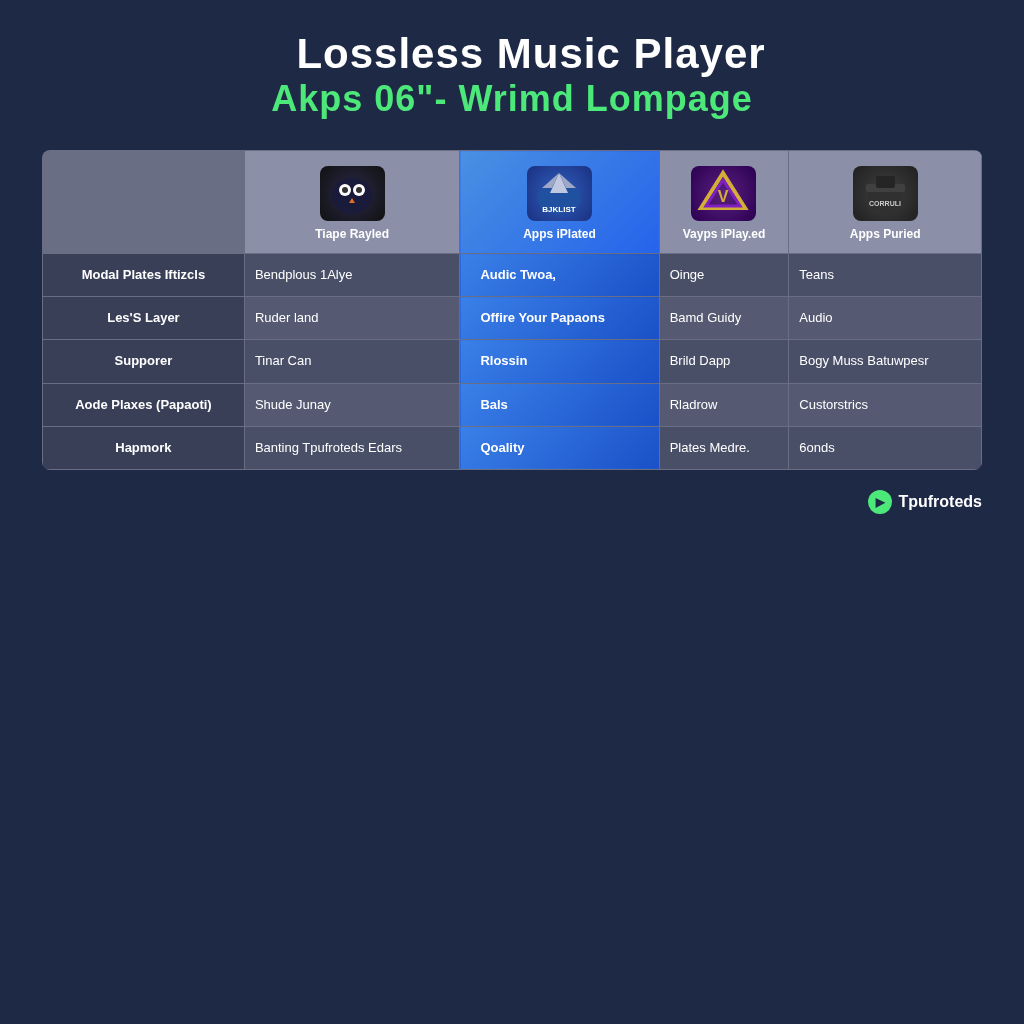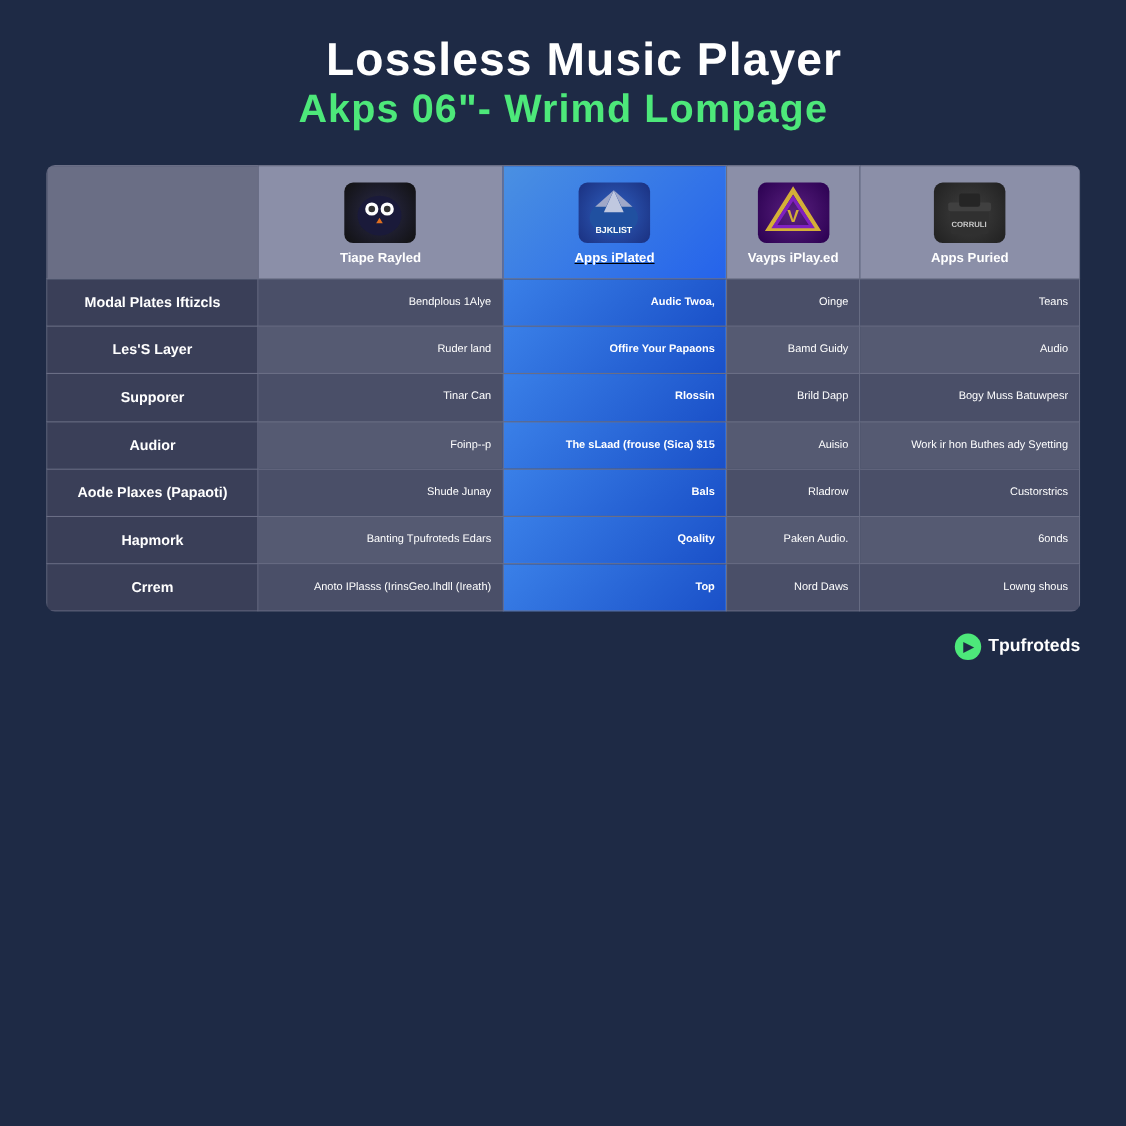--- a/index.html
+++ b/index.html
@@ -45,21 +45,20 @@
       padding: 12px 8px;
       text-align: center;
       border: 1px solid #6a6e85;
       vertical-align: middle;
     }
     .logo-row td:first-child {
       background-color: #6a6e85;
     }
     .logo-row td.highlighted {
       background: linear-gradient(135deg, #4a90e2, #2563eb);
-      text-decoration: underline;
     }
     .logo-img {
       width: 70px;
       height: 60px;
       margin: 0 auto 4px;
       display: flex;
       align-items: center;
       justify-content: center;
     }
     .logo-placeholder {
@@ -89,22 +88,22 @@
     }
     tbody tr:nth-child(odd) td {
       background-color: #4a4f68;
     }
     tbody tr:nth-child(even) td {
       background-color: #555a72;
     }
     tbody td {
       padding: 12px 10px;
       color: #ffffff;
-      font-size: 10px;
-      text-align: right;
+      font-size: 13px;
+      text-align: left;
       border: 1px solid #6a6e85;
       vertical-align: middle;
       line-height: 1.4;
     }
     tbody td:first-child {
       font-weight: 700;
       font-size: 13px;
       text-align: center;
       background-color: #3a3f58 !important;
     }
@@ -227,46 +226,32 @@
           <td>Audio</td>
         </tr>
         <tr>
           <td>Supporer</td>
           <td>Tinar Can</td>
           <td class="highlighted">Rlossin</td>
           <td>Brild Dapp</td>
           <td>Bogy Muss Batuwpesr</td>
         </tr>
         <tr>
-          <td>Audior</td>
-          <td>Foinp--p</td>
-          <td class="highlighted">The sLaad (frouse (Sica) $15</td>
-          <td>Auisio</td>
-          <td>Work ir hon Buthes ady Syetting</td>
-        </tr>
-        <tr>
           <td>Aode Plaxes (Papaoti)</td>
           <td>Shude Junay</td>
           <td class="highlighted">Bals</td>
           <td>Rladrow</td>
           <td>Custorstrics</td>
         </tr>
         <tr>
           <td>Hapmork</td>
           <td>Banting Tpufroteds Edars</td>
           <td class="highlighted">Qoality</td>
-          <td>Paken Audio.</td>
+          <td>Plates Medre.</td>
           <td>6onds</td>
-        </tr>
-        <tr>
-          <td>Crrem</td>
-          <td>Anoto IPlasss (IrinsGeo.Ihdll (Ireath)</td>
-          <td class="highlighted">Top</td>
-          <td>Nord Daws</td>
-          <td>Lowng shous</td>
         </tr>
       </tbody>
   </table>
 </div>
 
 <div class="footer">
   <div class="brand">
     <div class="brand-icon">▶</div>
     <span>Tpufroteds</span>
   </div>

